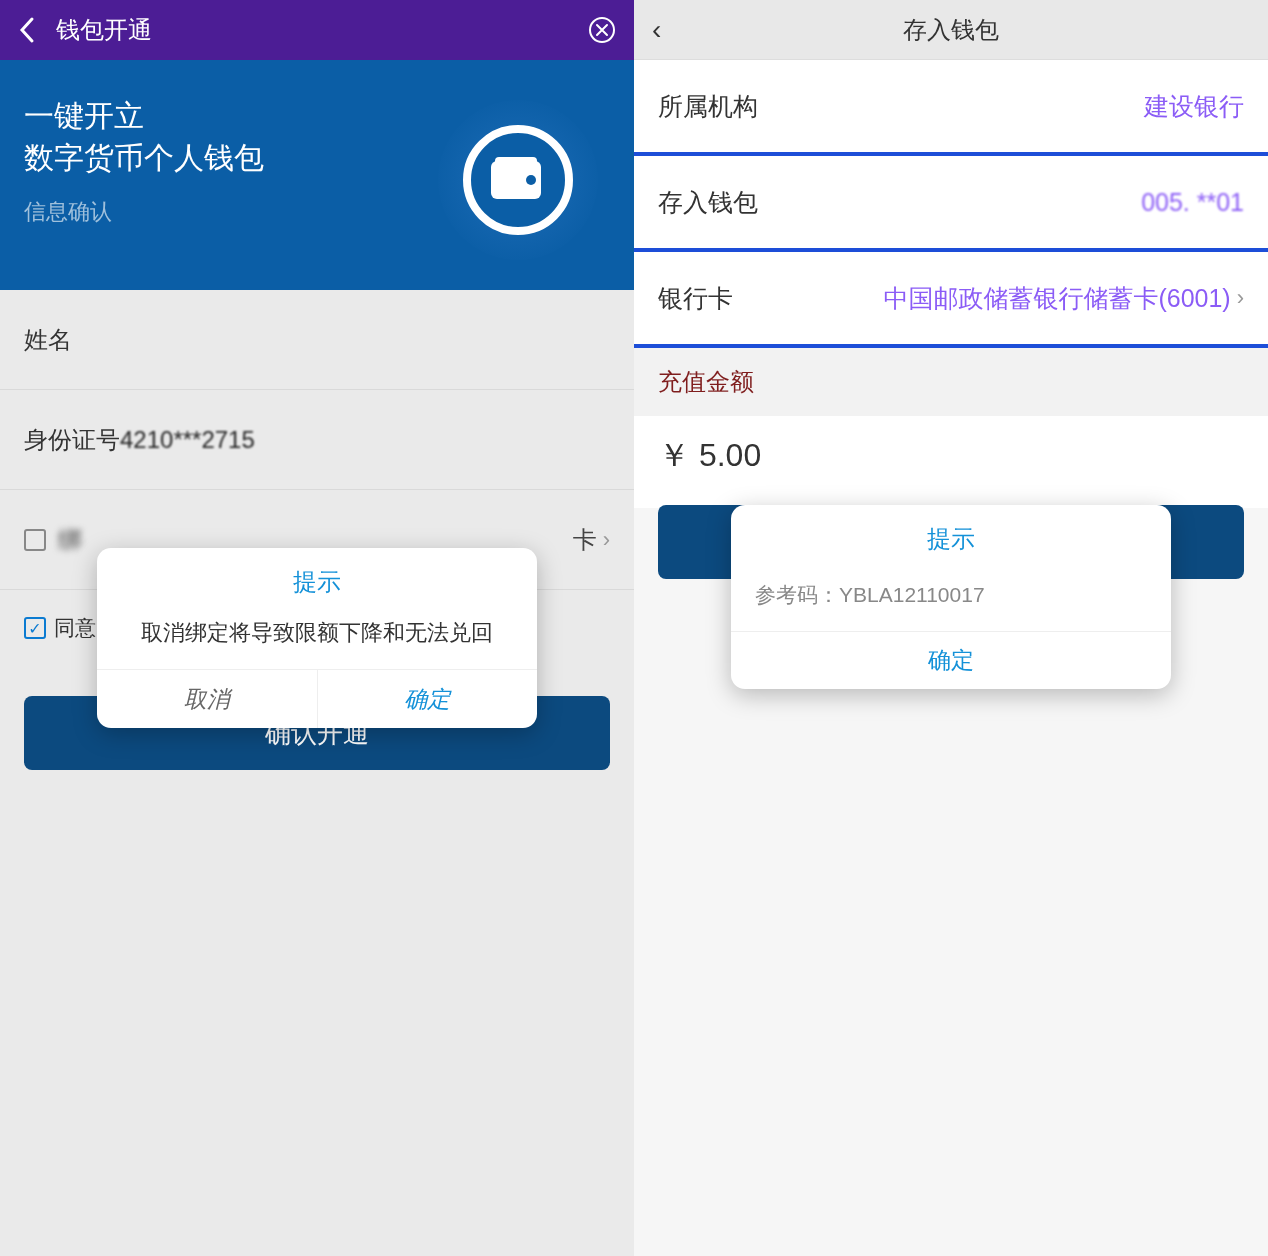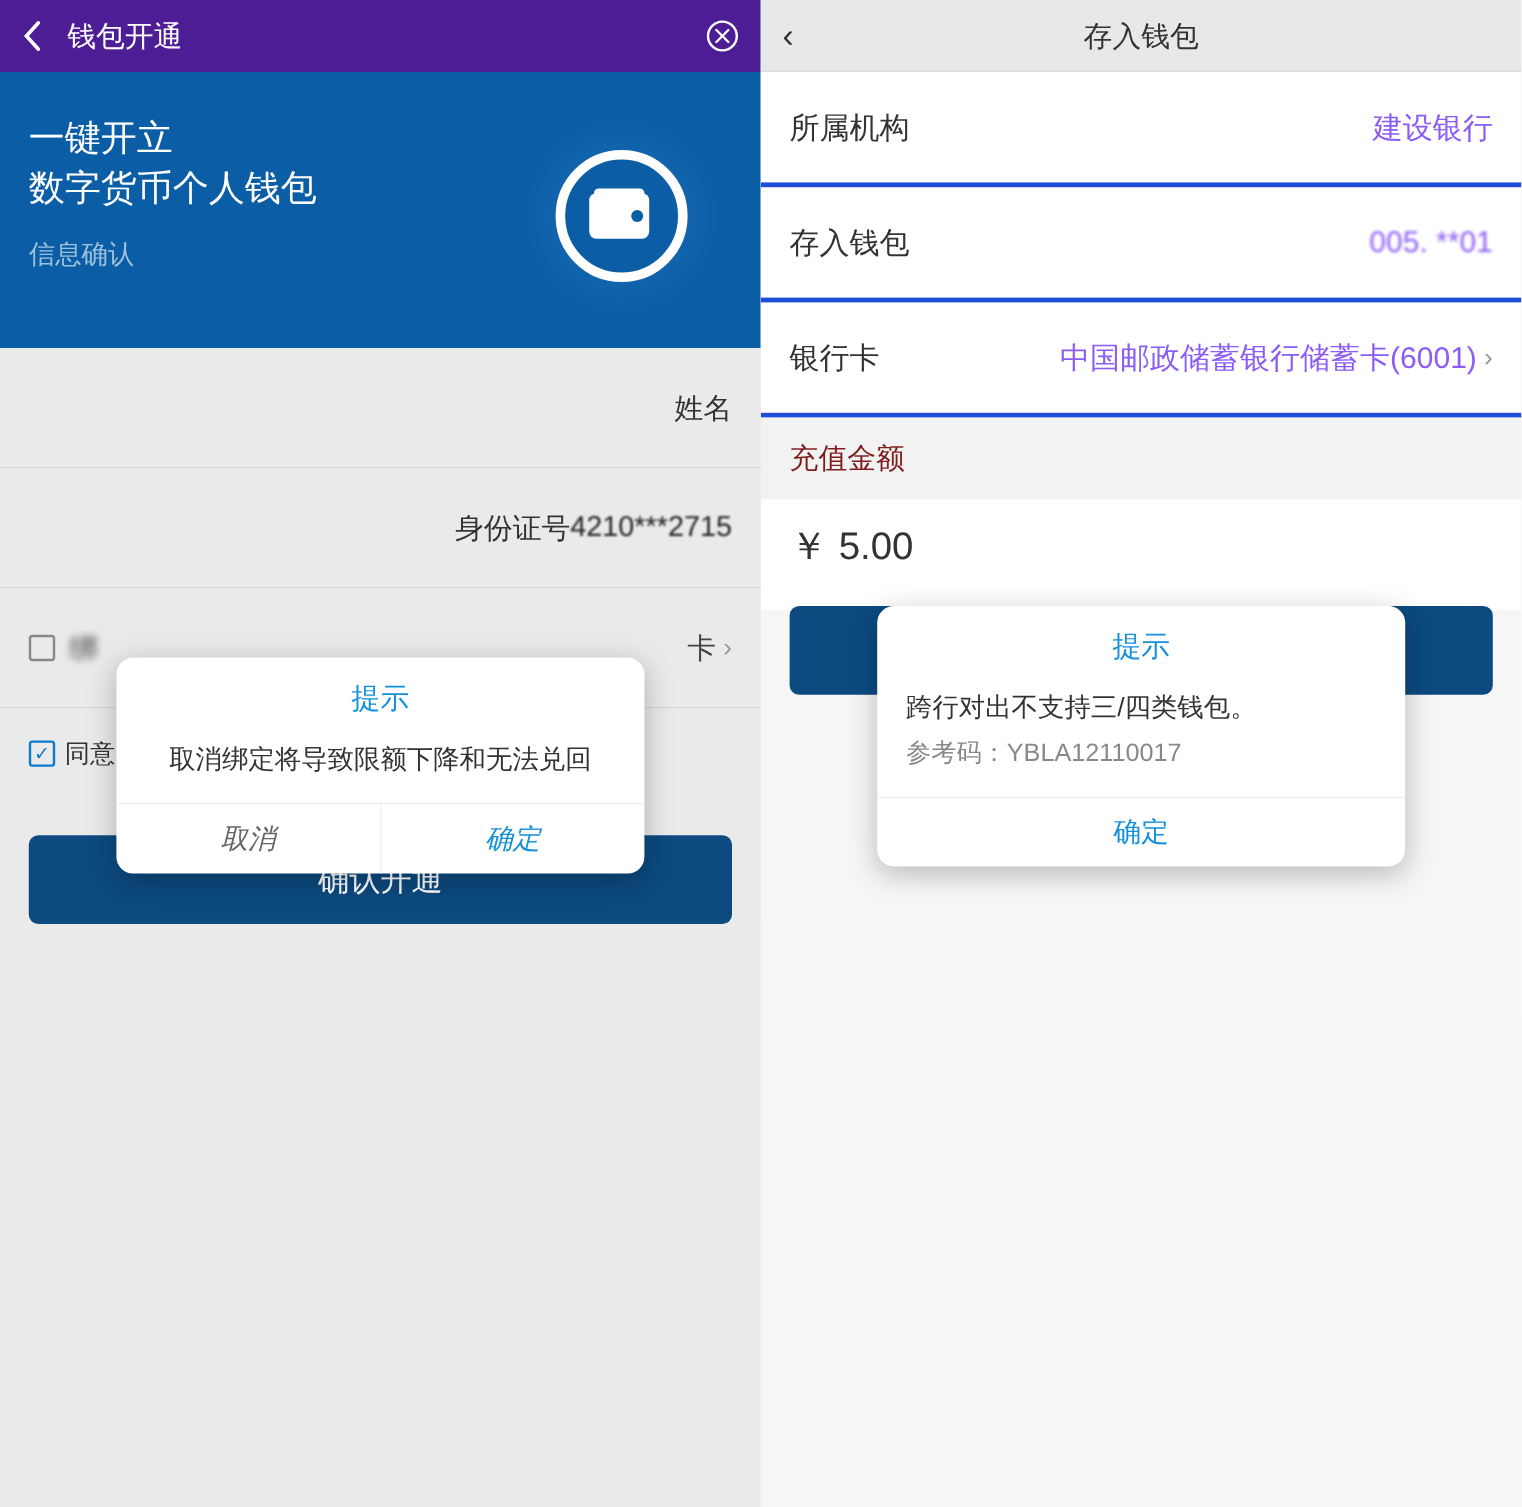--- a/index.html
+++ b/index.html
@@ -50,21 +50,21 @@
       background: #0b5ea6;
       border: 8px solid #fff;
       display: flex; align-items: center; justify-content: center;
     }
     .form-area { background: #eaeaea; }
     .form-row {
       height: 100px;
       padding: 0 24px;
       display: flex;
       align-items: center;
-      justify-content: flex-end;
+      justify-content: flex-start;
       border-bottom: 1px solid #d9d9d9;
       font-size: 24px;
       color: #444;
     }
     .form-row .label { color: #333; }
     .form-row .value { color: #222; filter: blur(1px); }
     .form-row.card { justify-content: space-between; }
     .checkbox-row {
       display: flex; align-items: center; gap: 8px;
       padding: 24px; font-size: 21px;
@@ -217,20 +217,19 @@
     </div>
   </div>
   <div class="section-label">充值金额</div>
   <div class="amount">￥ 5.00</div>
   <button class="primary-btn" style="visibility:hidden"></button>
   <div style="position:absolute;top:505px;left:24px;right:24px;height:74px;background:#0c4a7f;border-radius:8px;"></div>
 
   <div class="dialog right-d">
     <div class="dlg-title">提示</div>
     <div class="dlg-body">
-      <div>跨行对出不支持三/四类钱包。</div>
       <div class="ref">
         <span>参考码：</span><span>YBLA12110017</span>
       </div>
     </div>
     <div class="dlg-single">确定</div>
   </div>
 </div>
 
 </body></html>

